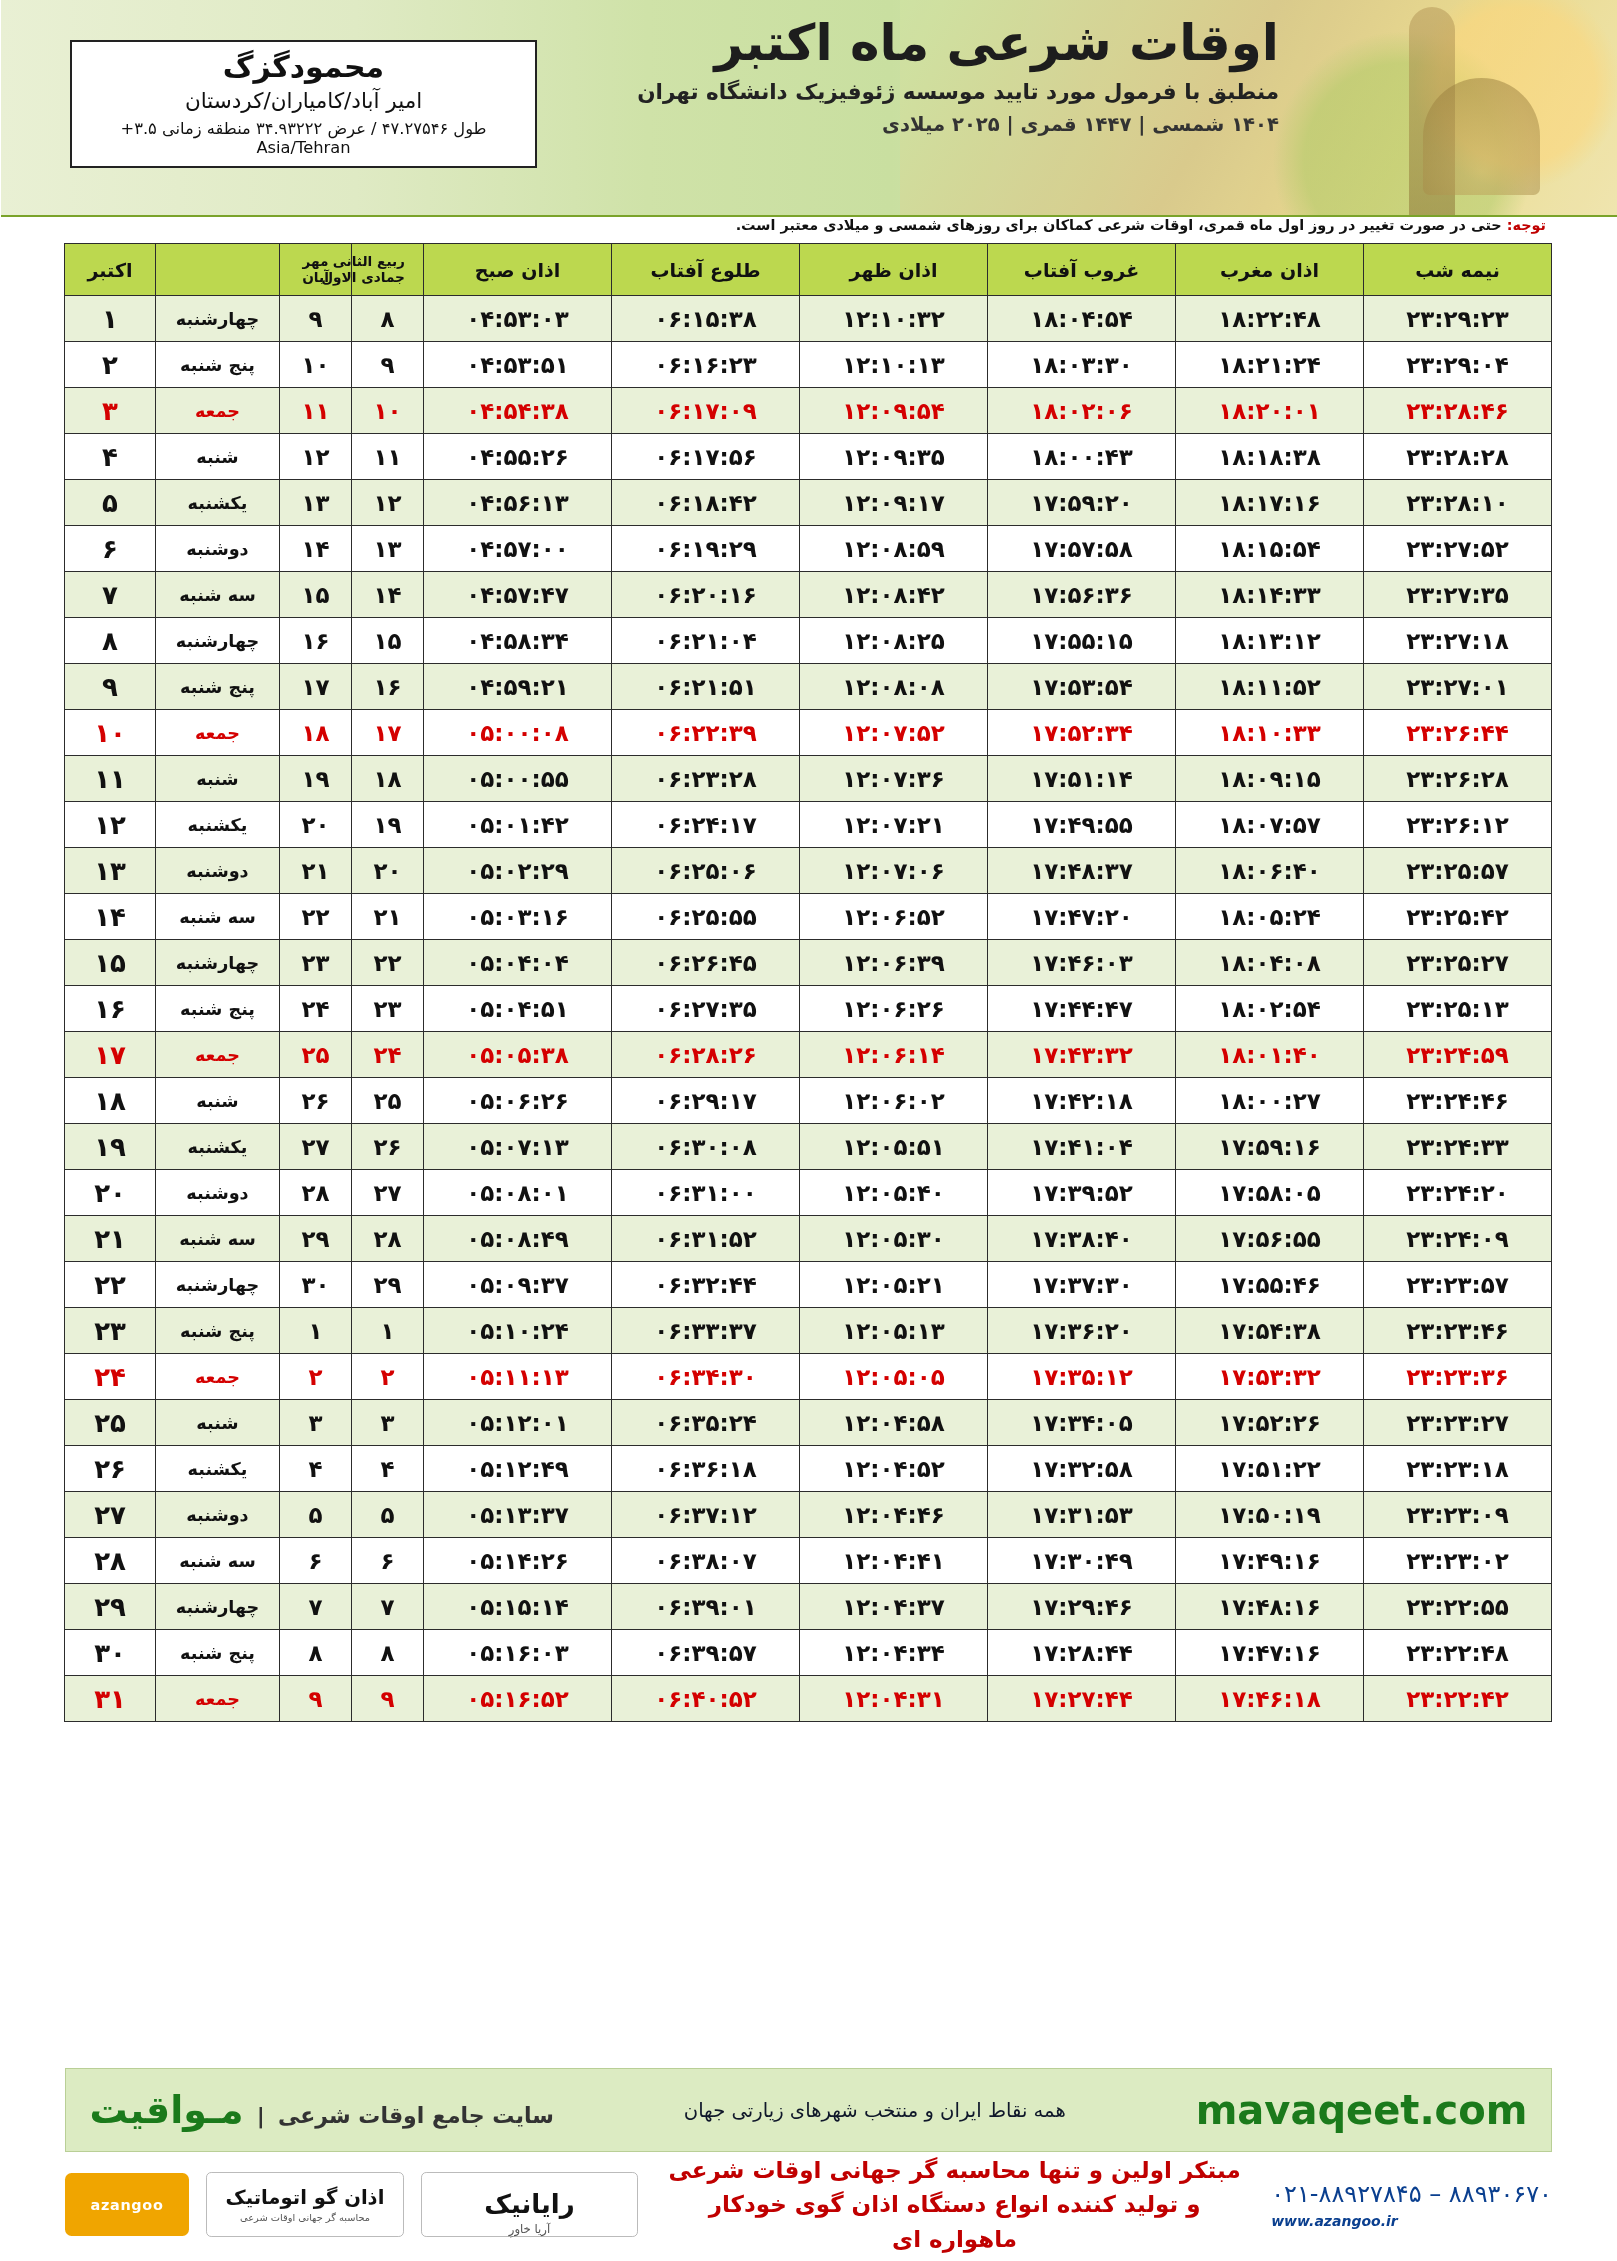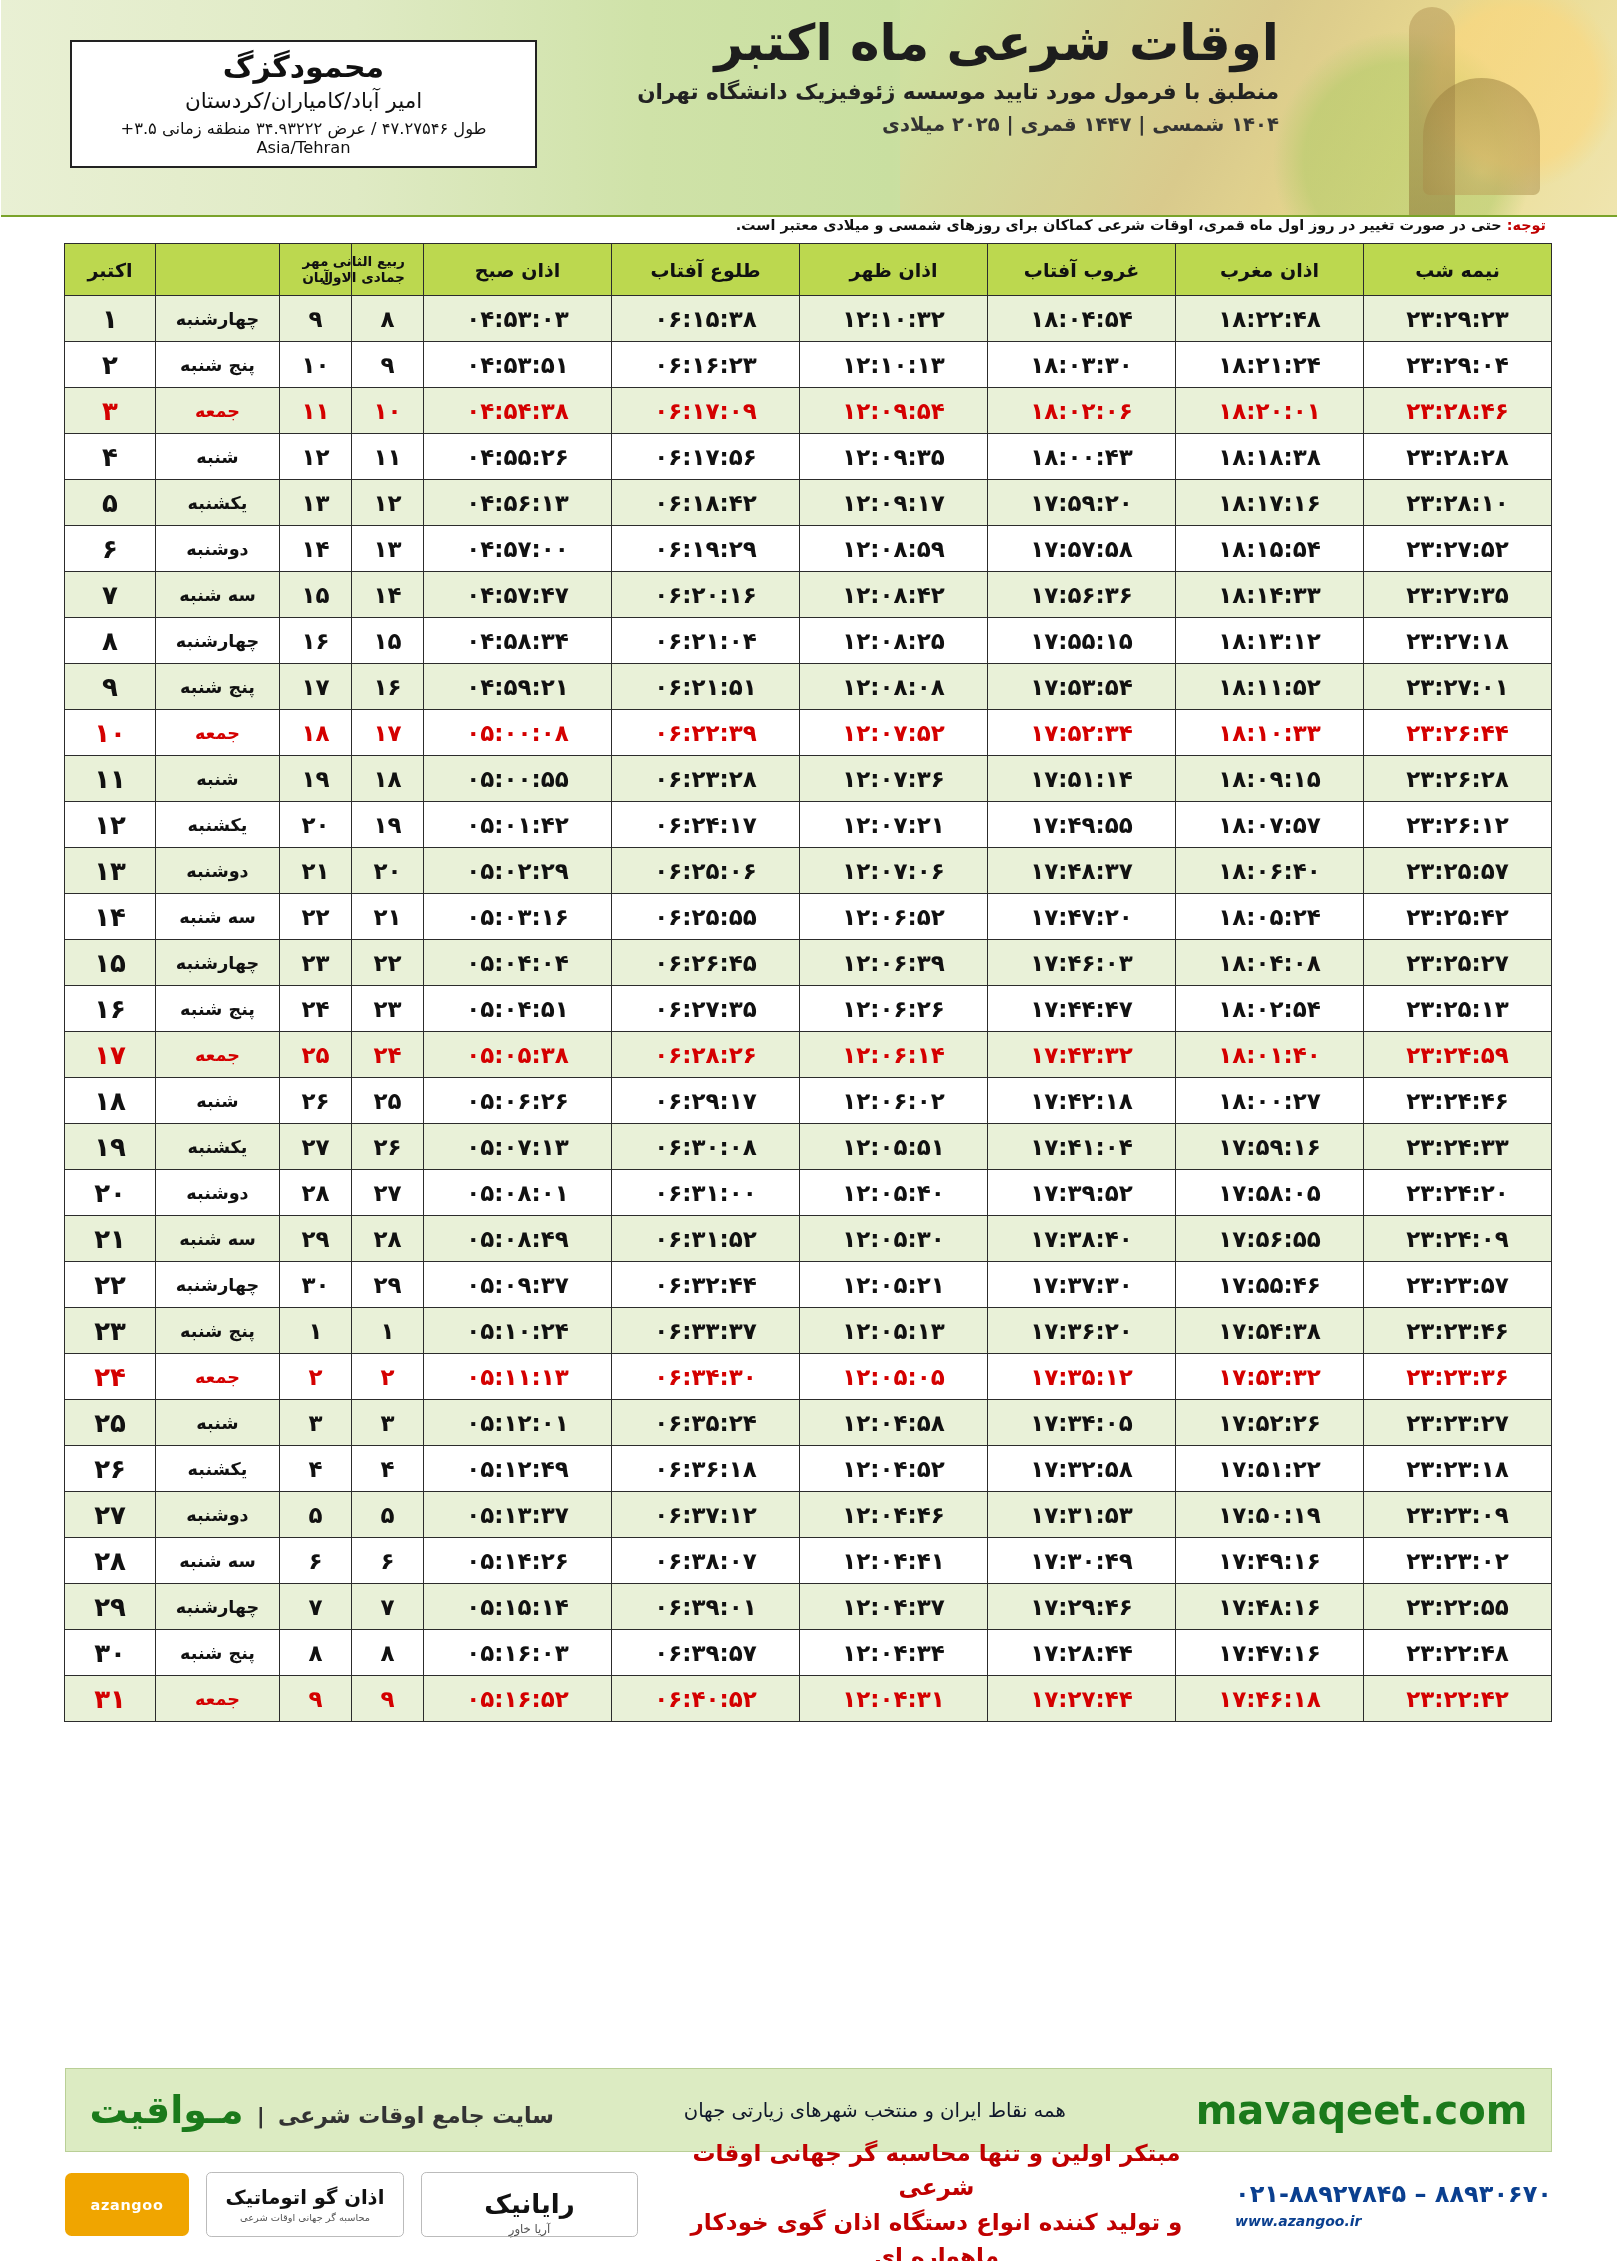--- a/index.html
+++ b/index.html
@@ -111,21 +111,21 @@
   .f-mid{font-size:19.6px;font-weight:normal;color:#0f172a;}
   .f-brand{font-size:38px;font-weight:bold;color:#1b7a1b;}
   .f-brand span.sep{color:#333;font-size:22px;}
 
   .footer-bottom{
     position:absolute;left:65px;top:2159px;width:1487px;height:91px;
     display:flex;align-items:center;justify-content:space-between;
     box-sizing:border-box;
   }
   .fb-left{direction:ltr;text-align:left;}
-  .fb-phone{font-size:24px;font-weight:bold;color:#0a3f8f;}
+  .fb-phone{font-size:24px;font-weight:normal;color:#0a3f8f;}
   .fb-web{font-size:14px;font-weight:bold;color:#0a3f8f;margin-top:5.2px;font-style:italic;}
   .fb-center{text-align:center;flex:1;padding:0 26px;}
   .fb-c1{font-size:23px;font-weight:bold;color:#c00000;line-height:1.5;}
   .fb-right{display:flex;align-items:center;gap:17px;}
   .logo-azangoo{
     width:124px;height:63px;background:#f0a500;border-radius:6.5px;
     display:flex;align-items:center;justify-content:center;flex-direction:column;
     color:#fff;font-weight:bold;
   }
   .logo-azangoo .a1{font-size:14.4px;letter-spacing:0.7px;}

